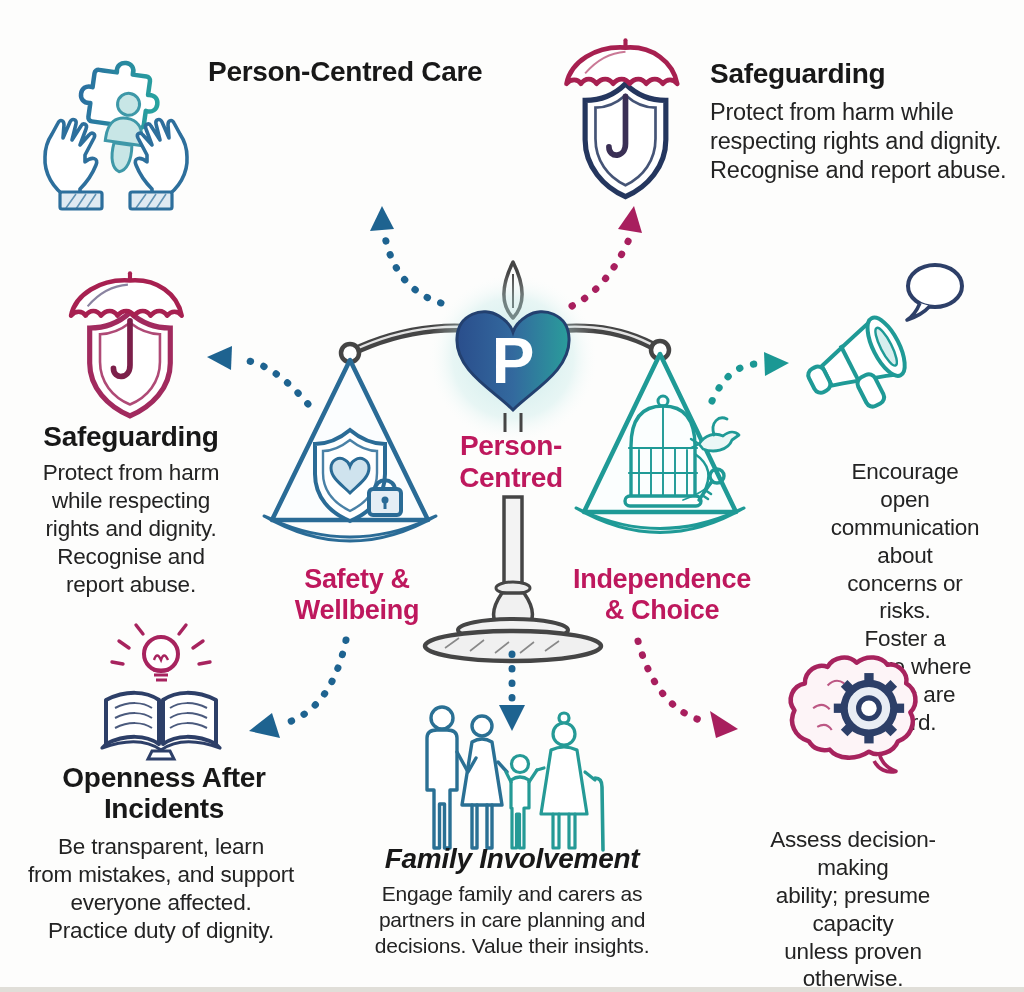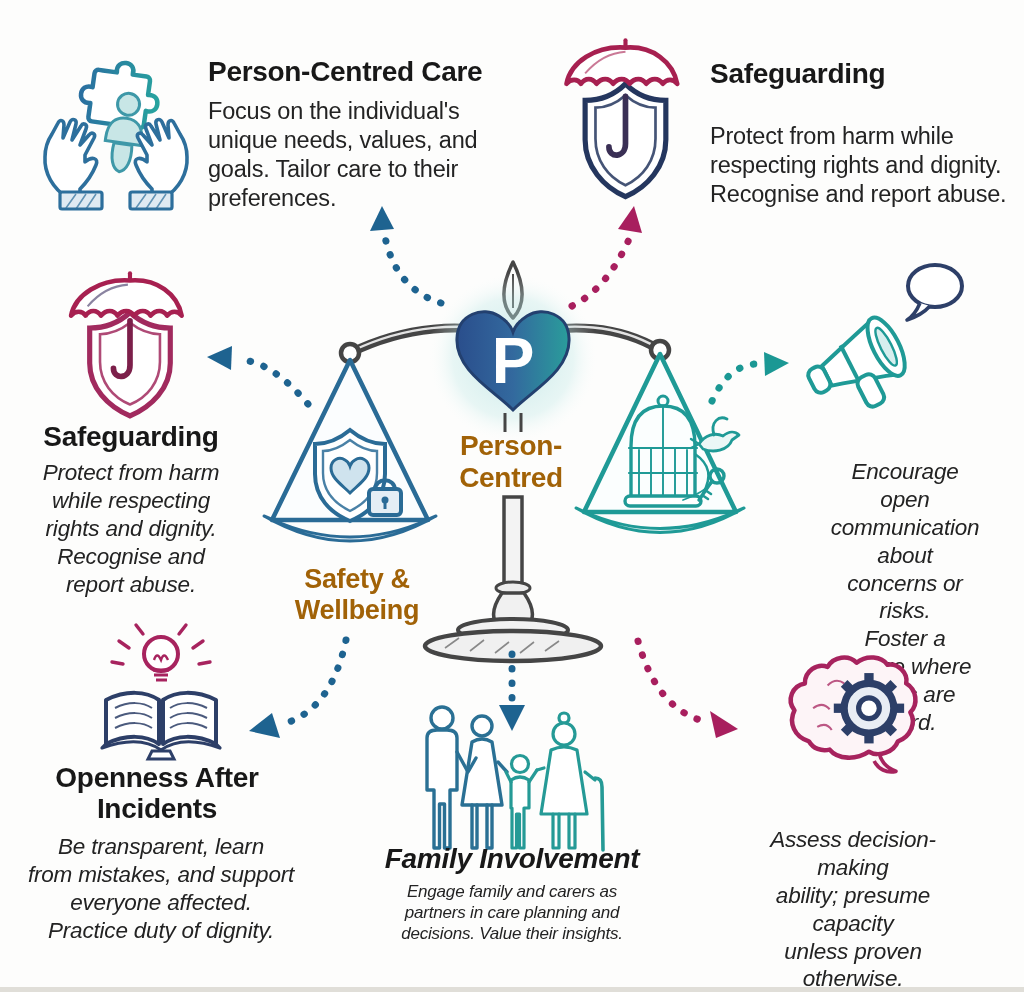--- a/index.html
+++ b/index.html
@@ -11,23 +11,23 @@
   .abs{position:absolute;}
   .title{
     position:absolute;font-weight:700;color:#181818;font-size:28px;
     line-height:1.12;white-space:pre-line;letter-spacing:-0.3px;
   }
   .title.centered{transform:translateX(-50%);text-align:center;}
   .body-text{
     position:absolute;color:#232323;font-size:22.5px;line-height:1.24;
     white-space:pre-line;letter-spacing:-0.2px;
   }
-  .body-text.centered{transform:translateX(-50%);text-align:center;font-style:italic;}
+  .body-text.centered{transform:translateX(-50%);text-align:center;}
   .scale-label{
-    position:absolute;font-weight:700;color:#a16207;font-size:27px;
+    position:absolute;font-weight:700;color:#be185d;font-size:27px;
     line-height:1.15;white-space:pre-line;text-align:center;transform:translateX(-50%);
     letter-spacing:-0.3px;
   }
   svg{display:block;}
   .edge-strip{
     position:absolute;left:0;bottom:0;width:100%;height:5px;
     background:rgba(189,183,172,0.45);
   }
 </style>
 </head>
@@ -57,37 +57,33 @@
         <rect x="24" y="164" width="42" height="17" rx="2"></rect>
         <rect x="94" y="164" width="42" height="17" rx="2"></rect>
       </g>
       <g stroke="#2d6f9c" stroke-width="1.6" opacity="0.7">
         <path d="M30,180 l10,-14 M40,181 l10,-15 M50,181 l10,-15"></path>
         <path d="M100,180 l10,-14 M110,181 l10,-15 M120,181 l10,-15"></path>
       </g>
     </svg>
   </div>
   <div class="title" style="left:208px;top:56px;">Person-Centred Care</div>
-  <div class="body-text" style="left:208px;top:97px;font-size:23.5px;">Focus on the individual's
-unique needs, values, and
-goals. Tailor care to their
-preferences.</div>
 
   <div class="abs" style="left:556px;top:30px;width:140px;height:178px;">
     <svg width="140" height="178" viewBox="0 0 135 172">
       <path d="M67,52 C55,64 40,68 28,68 L28,106 C28,132 46,152 67,161 C88,152 106,132 106,106 L106,68 C94,68 79,64 67,52 Z" fill="#ffffff" stroke="#24365e" stroke-width="5"></path>
       <path d="M67,63 C58,71 47,75 38,75 L38,105 C38,126 50,142 67,150 C84,142 96,126 96,105 L96,75 C87,75 76,71 67,63 Z" fill="none" stroke="#24365e" stroke-width="2.6" opacity="0.85"></path>
       <path d="M67,64 L67,110 C67,124 51,124 51,113" fill="none" stroke="#3a2f55" stroke-width="5.5" stroke-linecap="round"></path>
       <path d="M67,10 L67,18" stroke="#a72050" stroke-width="4" stroke-linecap="round"></path>
       <path d="M67,17 C38,15 14,31 10,52 C14,47 21,47 24,52 C28,46 35,46 39,52 C44,46 51,46 55,52 C60,46 67,46 71,52 C76,46 83,46 87,52 C92,46 99,46 103,52 C107,47 113,47 117,52 C113,31 93,15 67,17 Z" fill="#ffffff" stroke="#a72050" stroke-width="4.5" stroke-linejoin="round"></path>
       <path d="M28,42 C40,28 52,22 67,21" fill="none" stroke="#a72050" stroke-width="1.8" opacity="0.6"></path>
     </svg>
   </div>
   <div class="title" style="left:710px;top:58px;">Safeguarding</div>
-  <div class="body-text" style="left:710px;top:98px;font-size:23.5px;margin-top:24px;">Protect from harm while
+  <div class="body-text" style="left:710px;top:98px;font-size:23.5px;">Protect from harm while
 respecting rights and dignity.
 Recognise and report abuse.</div>
 
   <div class="abs" style="left:58px;top:266px;width:145px;height:155px;">
     <svg width="145" height="155" viewBox="0 0 135 150">
       <path d="M67,45 C55,56 40,60 28,60 L28,94 C28,118 46,136 67,145 C88,136 106,118 106,94 L106,60 C94,60 79,56 67,45 Z" fill="#ffffff" stroke="#a12a5e" stroke-width="5"></path>
       <path d="M67,55 C58,62 47,66 38,66 L38,93 C38,112 50,127 67,134 C84,127 96,112 96,93 L96,66 C87,66 76,62 67,55 Z" fill="none" stroke="#a12a5e" stroke-width="2.5" opacity="0.85"></path>
       <path d="M67,53 L67,96 C67,110 51,110 51,99" fill="none" stroke="#7c1f4a" stroke-width="5.5" stroke-linecap="round"></path>
       <path d="M67,7 L67,15" stroke="#a72050" stroke-width="4" stroke-linecap="round"></path>
       <path d="M67,14 C38,12 14,28 10,48 C14,43 21,43 24,48 C28,42 35,42 39,48 C44,42 51,42 55,48 C60,42 67,42 71,48 C76,42 83,42 87,48 C92,42 99,42 103,48 C107,43 113,43 117,48 C113,27 93,12 67,14 Z" fill="#ffffff" stroke="#a72050" stroke-width="4.5" stroke-linejoin="round"></path>
@@ -145,21 +141,21 @@
         <path d="M30,88 C44,81 58,82 67,88"></path>
         <path d="M30,98 C44,91 58,92 67,98"></path>
         <path d="M30,108 C44,101 58,102 67,108"></path>
         <path d="M85,88 C94,82 108,81 122,88"></path>
         <path d="M85,98 C94,92 108,91 122,98"></path>
         <path d="M85,108 C94,102 108,101 122,108"></path>
       </g>
       <path d="M67,131 h18 l4,8 h-26 Z" fill="#ffffff" stroke="#2d3f68" stroke-width="3"></path>
     </svg>
   </div>
-  <div class="title centered" style="left:157px;top:762px;">Openness After
+  <div class="title centered" style="left:164px;top:762px;">Openness After
 Incidents</div>
   <div class="body-text centered" style="left:161px;top:833px;">Be transparent, learn
 from mistakes, and support
 everyone affected.
 Practice duty of dignity.</div>
 
   <div class="abs" style="left:410px;top:700px;width:215px;height:152px;">
     <svg width="215" height="152" viewBox="0 0 215 152">
       <g stroke="#2a7094" stroke-width="3.4" fill="#ffffff" stroke-linejoin="round" stroke-linecap="round">
         <circle cx="32" cy="18" r="11"></circle>
@@ -180,21 +176,21 @@
         <circle cx="154" cy="34" r="11"></circle>
         <path d="M141,50 Q154,44 167,50 L177,114 L131,114 Z"></path>
         <path d="M143,114 L143,148 L149,148 L149,114 M159,114 L159,148 L165,148 L165,114" fill="none"></path>
         <path d="M134,68 L127,70" fill="none"></path>
         <path d="M175,72 L185,80" fill="none"></path>
         <path d="M185,78 Q192,78 192,87 L193,150" fill="none" stroke-width="3.6"></path>
       </g>
     </svg>
   </div>
   <div class="title centered" style="left:512px;top:843px;font-style:italic;">Family Involvement</div>
-  <div class="body-text centered" style="left:512px;top:881px;font-size:17px;">Engage family and carers as
+  <div class="body-text centered" style="left:512px;top:881px;font-size:21px;">Engage family and carers as
 partners in care planning and
 decisions. Value their insights.</div>
 
   <div class="abs" style="left:780px;top:645px;width:150px;height:142px;">
     <svg width="150" height="142" viewBox="0 0 145 135">
       <path d="M28,92 C14,88 8,74 14,62 C6,52 12,38 24,36 C24,24 36,16 46,20 C52,10 66,8 74,16 C84,8 98,10 104,18 C114,16 124,26 122,36 C132,42 134,56 126,64 C132,74 126,88 114,92 C110,102 96,108 86,102 C74,110 56,110 48,100 C40,102 32,99 28,92 Z" fill="#fdf4f7" stroke="#a7235e" stroke-width="4.4" stroke-linejoin="round"></path>
       <path d="M96,104 C98,112 104,118 112,121 C103,123 95,119 91,111" fill="#fdf4f7" stroke="#a7235e" stroke-width="3.6" stroke-linejoin="round"></path>
       <g stroke="#a7235e" stroke-width="2" fill="none" opacity="0.75">
         <path d="M32,60 q9,-7 16,1"></path>
         <path d="M36,78 q9,-5 14,3"></path>
@@ -301,20 +297,22 @@
           <path d="M447,245 l6,4 M450,240 l6,4" stroke-width="2.6"></path>
         </g>
       </g>
     </svg>
   </div>
 
   <div class="scale-label" style="left:511px;top:430px;font-size:28px;">Person-
 Centred</div>
   <div class="scale-label" style="left:357px;top:564px;">Safety &amp;
 Wellbeing</div>
+  <div class="scale-label" style="left:662px;top:564px;">Independence
+&amp; Choice</div>
 
   <svg class="abs" style="left:0;top:0;pointer-events:none;" width="1024" height="992" viewBox="0 0 1024 992">
     <g fill="none" stroke-linecap="round">
       <g>
         <path d="M441,303 Q396,289 385,237" stroke="#1e6390" stroke-width="7" stroke-dasharray="0.5 14"></path>
         <polygon points="382,206 370,231 394,229" fill="#1e6390" stroke="none"></polygon>
       </g>
       <g>
         <path d="M572,306 Q608,288 630,237" stroke="#a81f5e" stroke-width="7" stroke-dasharray="0.5 14"></path>
         <polygon points="634,206 618,229 642,233" fill="#a81f5e" stroke="none"></polygon>

